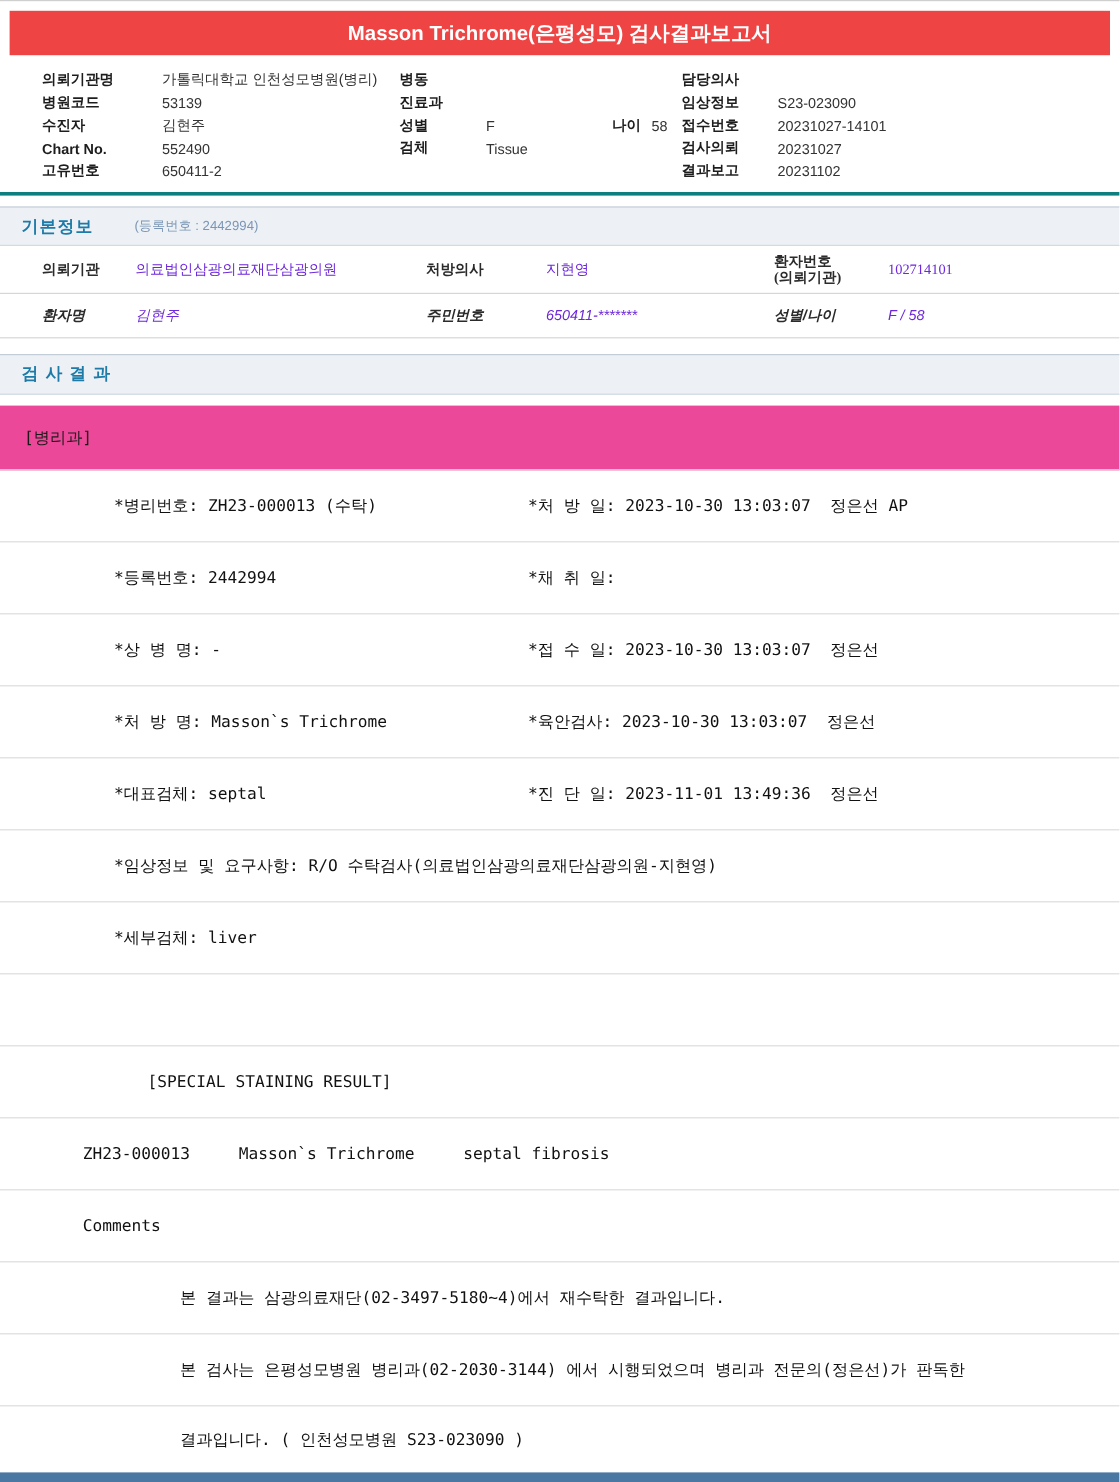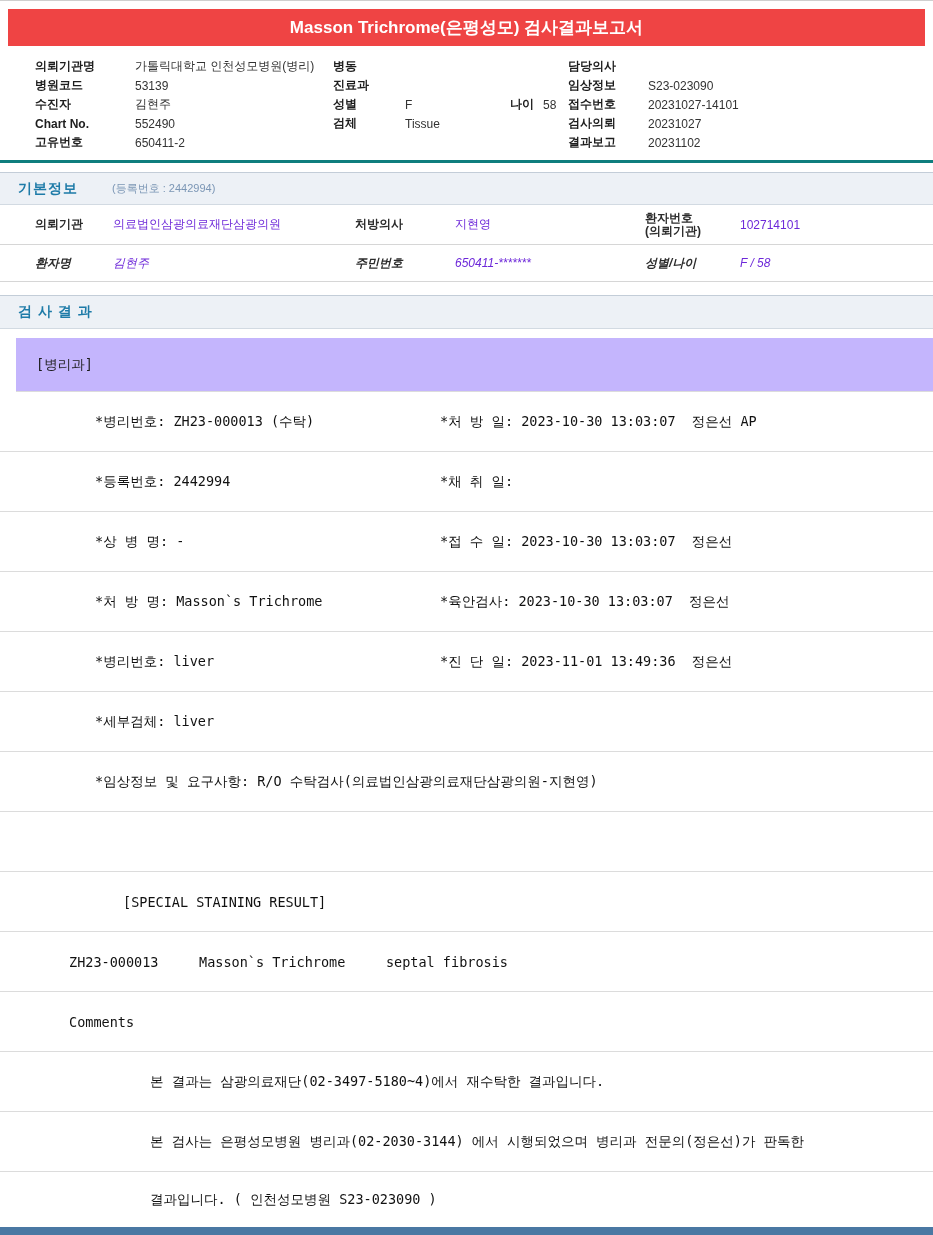--- a/index.html
+++ b/index.html
@@ -54,41 +54,41 @@
   .section-title { color: #1e7ba8; font-weight: bold; font-size: 14px; letter-spacing: 1px; }
   .section-sub { color: #7b96b5; font-size: 11px; margin-left: 8px; }
 
   
   .irow {
     display: flex; align-items: center;
     border-bottom: 1px solid #d6d6d6;
     font-size: 12px;
     padding-left: 35px;
   }
-  .irow.r1 { height: 40px; }
+  .irow.r1 { height: 40px; font-family: Liberation Serif, serif; }
   .irow.r2 { height: 37px; font-style: italic; }
   .ilabel { font-weight: bold; color: #2b2b2b; }
   .ival { color: #6d28d9; }
   .c1l { width: 78px; }
   .c1v { width: 242px; }
   .c2l { width: 100px; }
   .c2v { width: 190px; }
   .c3l { width: 95px; line-height: 13px; white-space: pre-line; }
   .c3v { flex: 1; }
 
   
   .dept-band {
     margin-top: 9px;
     height: 54px;
-    background: #c4b5fd;
+    background: #ec4899;
     border-bottom: 1px solid #dcdcdc;
     display: flex; align-items: center;
     padding-left: 20px;
     font-family: "DejaVu Sans Mono", monospace;
-    font-size: 13.5px; color: #1a1a1a; margin-left: 16px;
+    font-size: 13.5px; color: #1a1a1a;
   }
 
   
   .report { font-family: "DejaVu Sans Mono", monospace; font-size: 13.5px; color: #111; }
   .rline {
     height: 60px;
     display: flex; align-items: center;
     border-bottom: 1px solid #dcdcdc;
     padding-left: 95px;
   }
@@ -229,30 +229,30 @@
   </div>
   <div class="rline two">
     <span class="l">*상 병 명: -</span>
     <span class="r">*접 수 일: 2023-10-30 13:03:07  정은선</span>
   </div>
   <div class="rline two">
     <span class="l">*처 방 명: Masson`s Trichrome</span>
     <span class="r">*육안검사: 2023-10-30 13:03:07  정은선</span>
   </div>
   <div class="rline two">
-    <span class="l">*병리번호: liver</span>
+    <span class="l">*대표검체: septal</span>
     <span class="r">*진 단 일: 2023-11-01 13:49:36  정은선</span>
+  </div>
+  <div class="rline">
+    <span class="l">*임상정보 및 요구사항: R/O 수탁검사(의료법인삼광의료재단삼광의원-지현영)</span>
   </div>
   <div class="rline">
     <span class="l">*세부검체: liver</span>
   </div>
   <div class="rline">
-    <span class="l">*임상정보 및 요구사항: R/O 수탁검사(의료법인삼광의료재단삼광의원-지현영)</span>
-  </div>
-  <div class="rline">
     <span class="l"></span>
   </div>
   <div class="rline indent-1">
     <span class="l">[SPECIAL STAINING RESULT]</span>
   </div>
   <div class="rline indent-2">
     <span class="l">ZH23-000013     Masson`s Trichrome     septal fibrosis</span>
   </div>
   <div class="rline indent-2">
     <span class="l">Comments</span>

